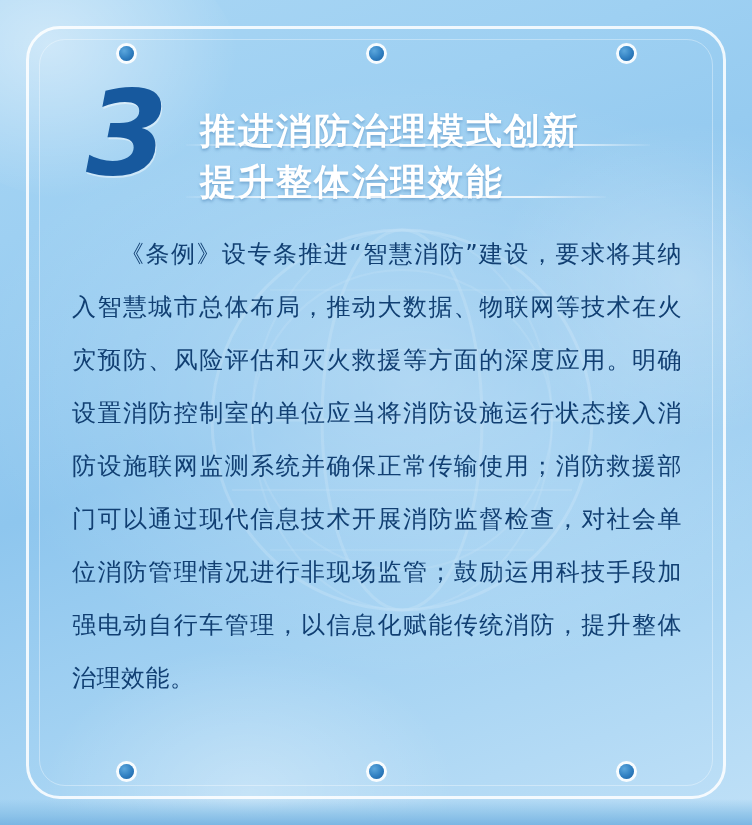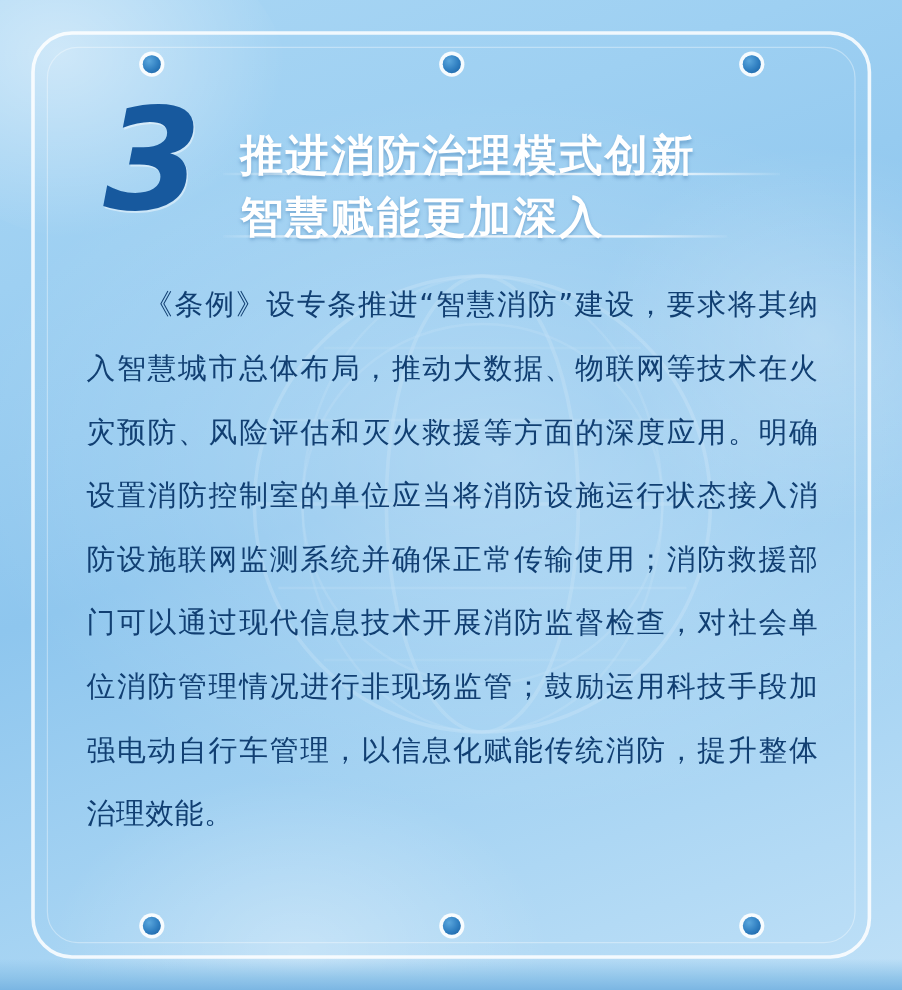--- a/index.html
+++ b/index.html
@@ -190,21 +190,21 @@
   <div class="dot" style="left:369px; top:46px;"></div>
   <div class="dot" style="left:619px; top:46px;"></div>
   <div class="dot" style="left:119px; top:764px;"></div>
   <div class="dot" style="left:369px; top:764px;"></div>
   <div class="dot" style="left:619px; top:764px;"></div>
 
   <div class="header">
     <div class="big-number">3</div>
     <div class="title-block">
       <div class="title-line">推进消防治理模式创新</div>
-      <div class="title-line">智慧赋能更加深入</div>
+      <div class="title-line">提升整体治理效能</div>
     </div>
     <div class="title-underline"></div>
     <div class="title-underline title-underline-2"></div>
   </div>
 
   <div class="body-text">《条例》设专条推进“智慧消防”建设，要求将其纳入智慧城市总体布局，推动大数据、物联网等技术在火灾预防、风险评估和灭火救援等方面的深度应用。明确设置消防控制室的单位应当将消防设施运行状态接入消防设施联网监测系统并确保正常传输使用；消防救援部门可以通过现代信息技术开展消防监督检查，对社会单位消防管理情况进行非现场监管；鼓励运用科技手段加强电动自行车管理，以信息化赋能传统消防，提升整体治理效能。</div>
 
   <div class="bottom-strip"></div>
 </div>
 

